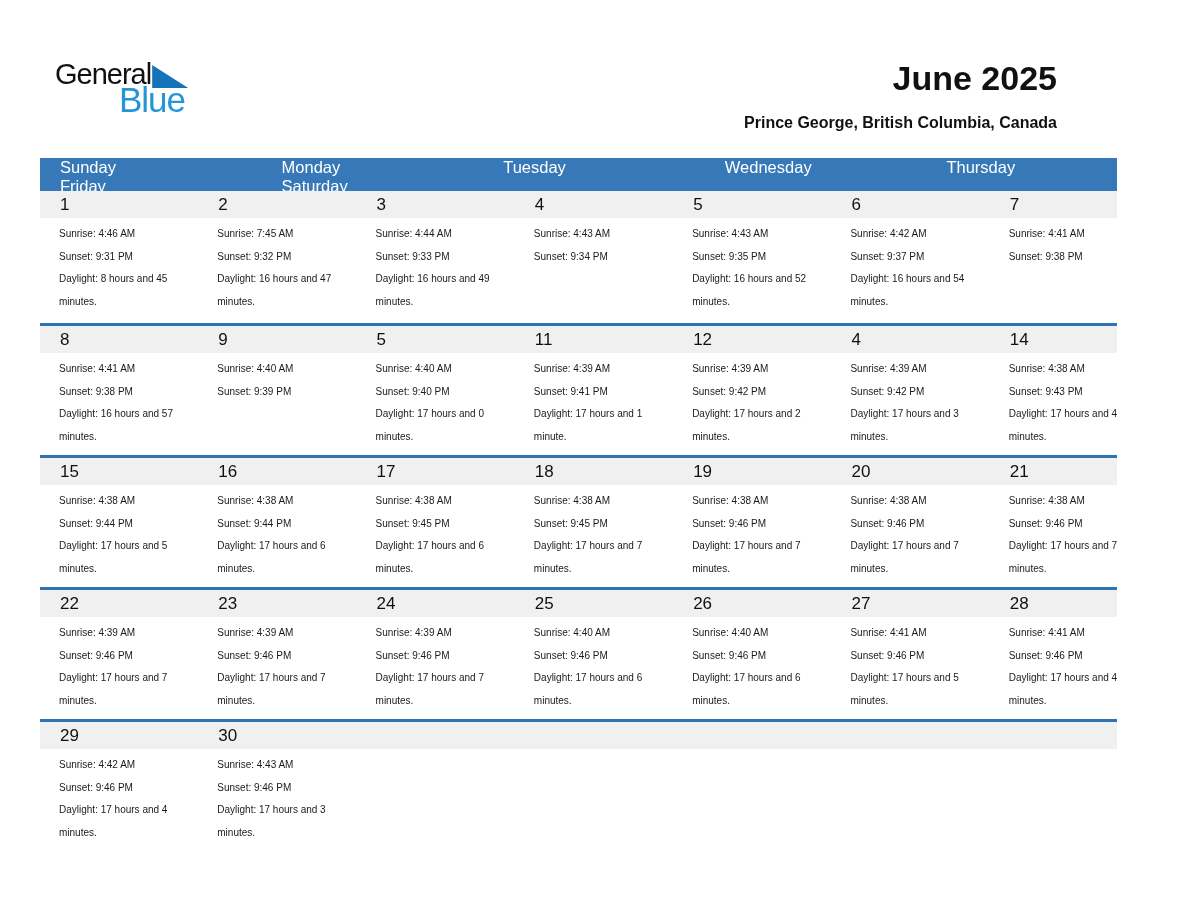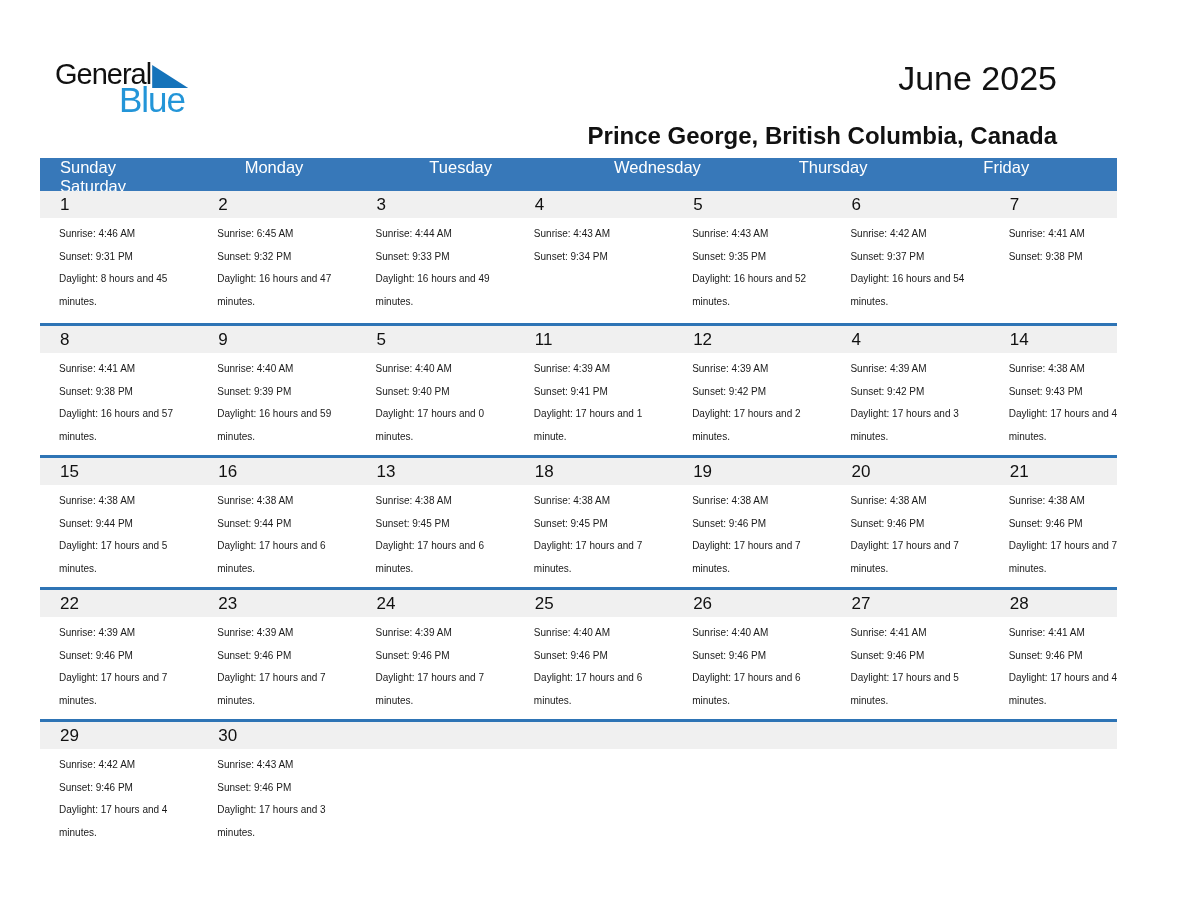--- a/index.html
+++ b/index.html
@@ -36,37 +36,37 @@
     color: var(--logo-blue, #2395d8);
     line-height: 1;
     margin-top: -7px;
     margin-left: 64px;
   }
 
   
   .title-block { position: absolute; right: 60px; top: 58px; text-align: right; }
   .page-title {
     font-size: 34px;
-    font-weight: normal;
+    font-weight: bold;
     color: #111111;
     line-height: 1.2;
   }
   .page-subtitle {
-    font-size: 24px;
+    font-size: 16px;
     font-weight: bold;
     color: #111111;
-    margin-top: 23px;
+    margin-top: 15px;
   }
 
   
   .calendar { position: absolute; left: 40px; top: 158px; width: 1108px; }
 
   .weekday-row {
     display: grid;
-    grid-template-columns: repeat(6, 1fr);
+    grid-template-columns: repeat(5, 1fr);
     background: var(--header-bg, #3778b9);
     height: 33px;
     align-items: center;
   }
   .weekday-cell {
     color: #ffffff;
     font-size: 16.5px;
     padding-left: 20px;
     white-space: nowrap;
   }
@@ -129,21 +129,21 @@
             <div class="day-num">1</div>
             <div class="day-details">
               <div>Sunrise: 4:46 AM</div>
               <div>Sunset: 9:31 PM</div>
               <div>Daylight: 8 hours and 45 minutes.</div>
             </div>
           </div>
           <div class="day-cell">
             <div class="day-num">2</div>
             <div class="day-details">
-              <div>Sunrise: 6:45 AM</div>
+              <div>Sunrise: 7:45 AM</div>
               <div>Sunset: 9:32 PM</div>
               <div>Daylight: 16 hours and 47 minutes.</div>
             </div>
           </div>
           <div class="day-cell">
             <div class="day-num">3</div>
             <div class="day-details">
               <div>Sunrise: 4:44 AM</div>
               <div>Sunset: 9:33 PM</div>
               <div>Daylight: 16 hours and 49 minutes.</div>
@@ -187,21 +187,20 @@
               <div>Sunrise: 4:41 AM</div>
               <div>Sunset: 9:38 PM</div>
               <div>Daylight: 16 hours and 57 minutes.</div>
             </div>
           </div>
           <div class="day-cell">
             <div class="day-num">9</div>
             <div class="day-details">
               <div>Sunrise: 4:40 AM</div>
               <div>Sunset: 9:39 PM</div>
-              <div>Daylight: 16 hours and 59 minutes.</div>
             </div>
           </div>
           <div class="day-cell">
             <div class="day-num">5</div>
             <div class="day-details">
               <div>Sunrise: 4:40 AM</div>
               <div>Sunset: 9:40 PM</div>
               <div>Daylight: 17 hours and 0 minutes.</div>
             </div>
           </div>
@@ -249,21 +248,21 @@
           </div>
           <div class="day-cell">
             <div class="day-num">16</div>
             <div class="day-details">
               <div>Sunrise: 4:38 AM</div>
               <div>Sunset: 9:44 PM</div>
               <div>Daylight: 17 hours and 6 minutes.</div>
             </div>
           </div>
           <div class="day-cell">
-            <div class="day-num">13</div>
+            <div class="day-num">17</div>
             <div class="day-details">
               <div>Sunrise: 4:38 AM</div>
               <div>Sunset: 9:45 PM</div>
               <div>Daylight: 17 hours and 6 minutes.</div>
             </div>
           </div>
           <div class="day-cell">
             <div class="day-num">18</div>
             <div class="day-details">
               <div>Sunrise: 4:38 AM</div>

